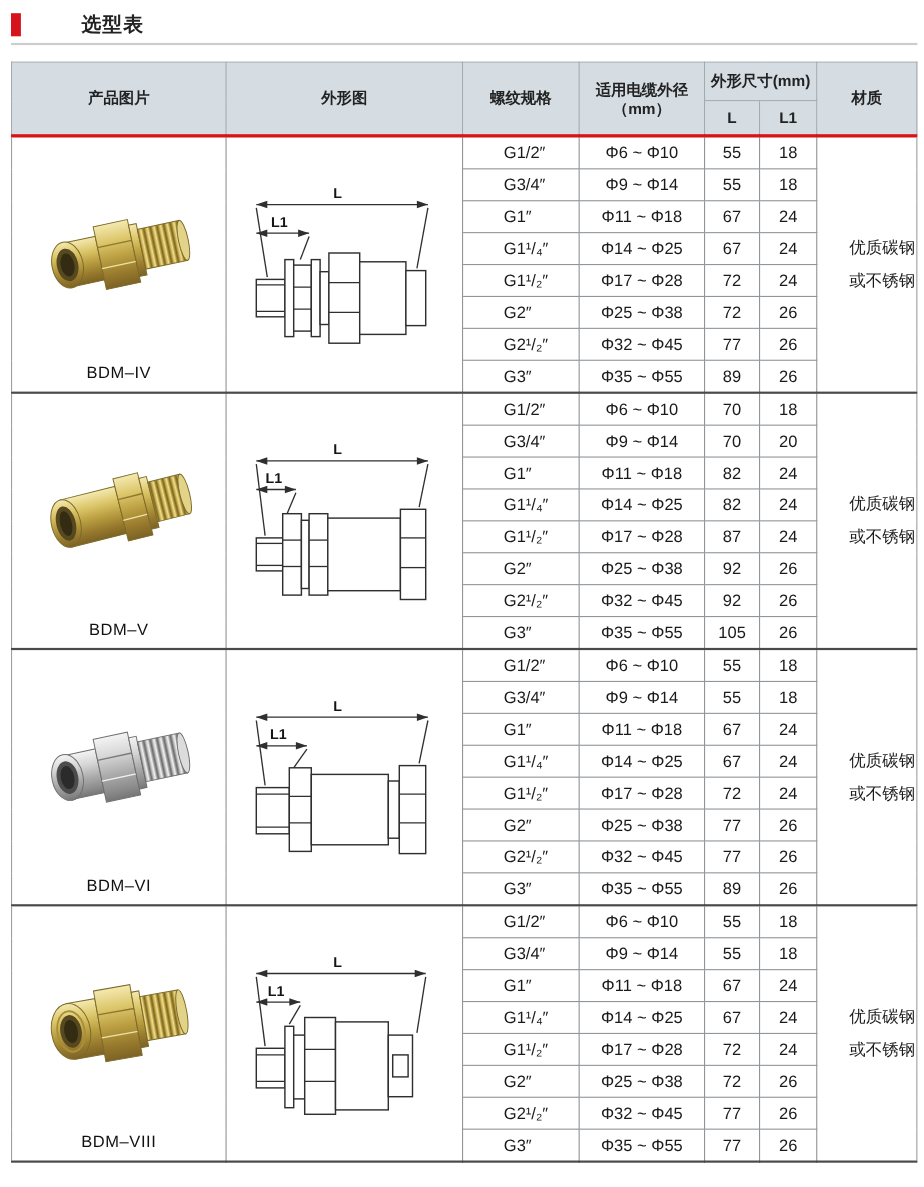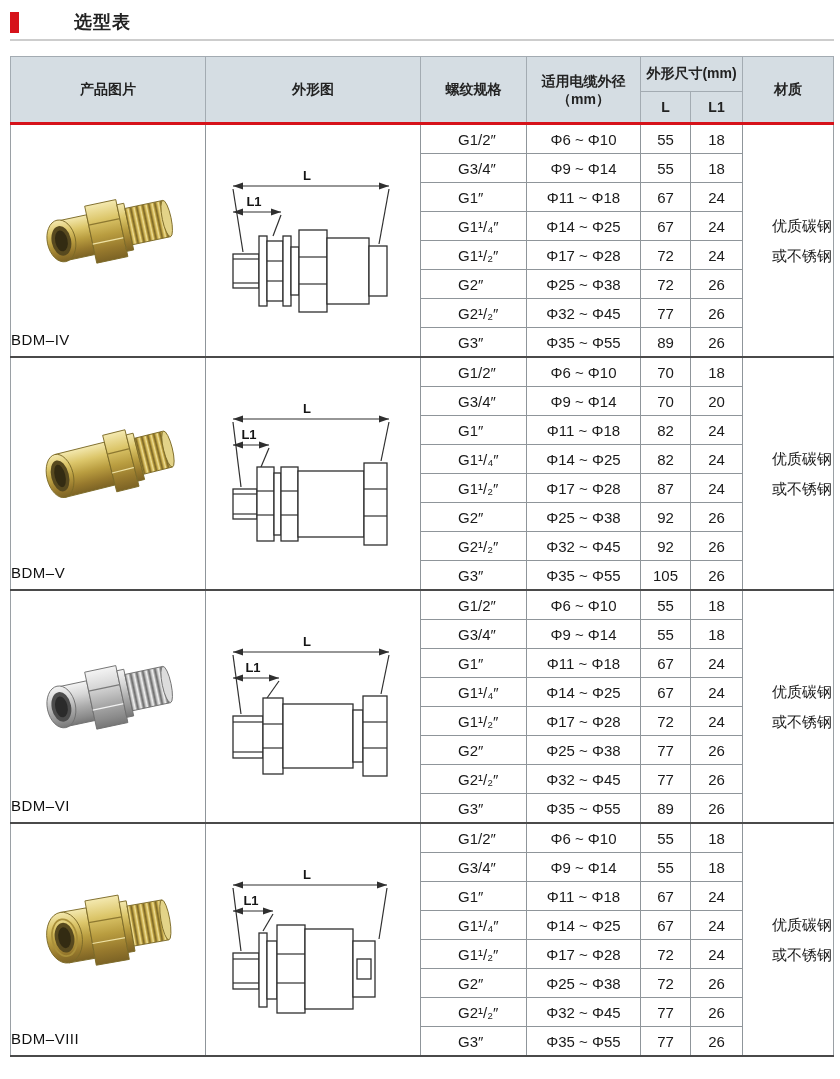--- a/index.html
+++ b/index.html
@@ -20,21 +20,21 @@
   thead tr.h1 th { height:30px; }
   thead tr.h2 th { height:26px; }
   thead { border-bottom:3px solid #d6121a; }
   .hdr-twolines { line-height:18px;margin-left:44px; }
 
   tbody { border-top:2px solid #4a4a4a; }
   tbody td { font-size:15px; vertical-align:middle; }
   .c-mid { border:1px solid #8f959a; text-align:center; height:28px; padding:0; }
   .c-thread { text-align:left; padding-left:37px; }
   .c-prod { border-left:1px solid #9aa0a5; border-right:1px solid #8f959a;
-            position:relative; padding:6px 0 30px 0; }
+            text-align:center; position:relative; padding:6px 0 30px 0; }
   .c-draw { border-right:1px solid #8f959a; text-align:center; padding:0; }
   .c-mat  { border-right:1px solid #9aa0a5; text-align:right; line-height:30px; }
   .model  { position:absolute; left:0; right:0; bottom:8px; font-size:15px; letter-spacing:.5px; color:#111; }
 
   .odraw { display:block; margin:0 auto; }
   .odraw .ln { stroke:#2f2f2f; stroke-width:1.2; fill:none; }
   .odraw .shape { stroke:#2f2f2f; stroke-width:1.3; fill:#fff; }
   .odraw .ah { fill:#2f2f2f; stroke:none; }
   .odraw text { font:bold 13px "Liberation Sans","DejaVu Sans",sans-serif; fill:#151515; }
 

